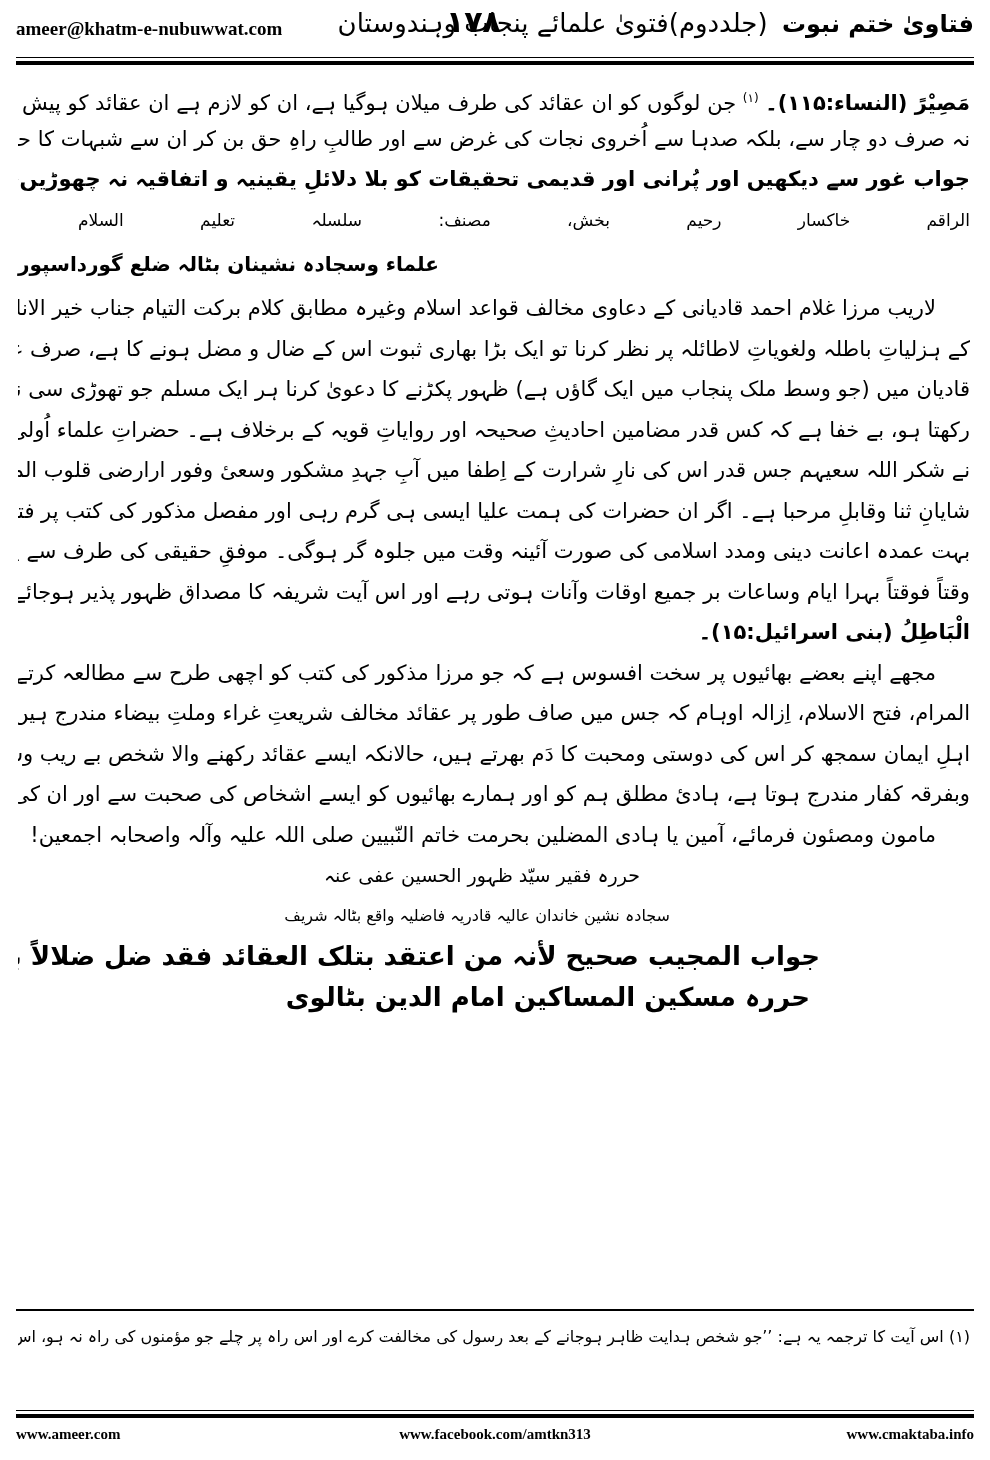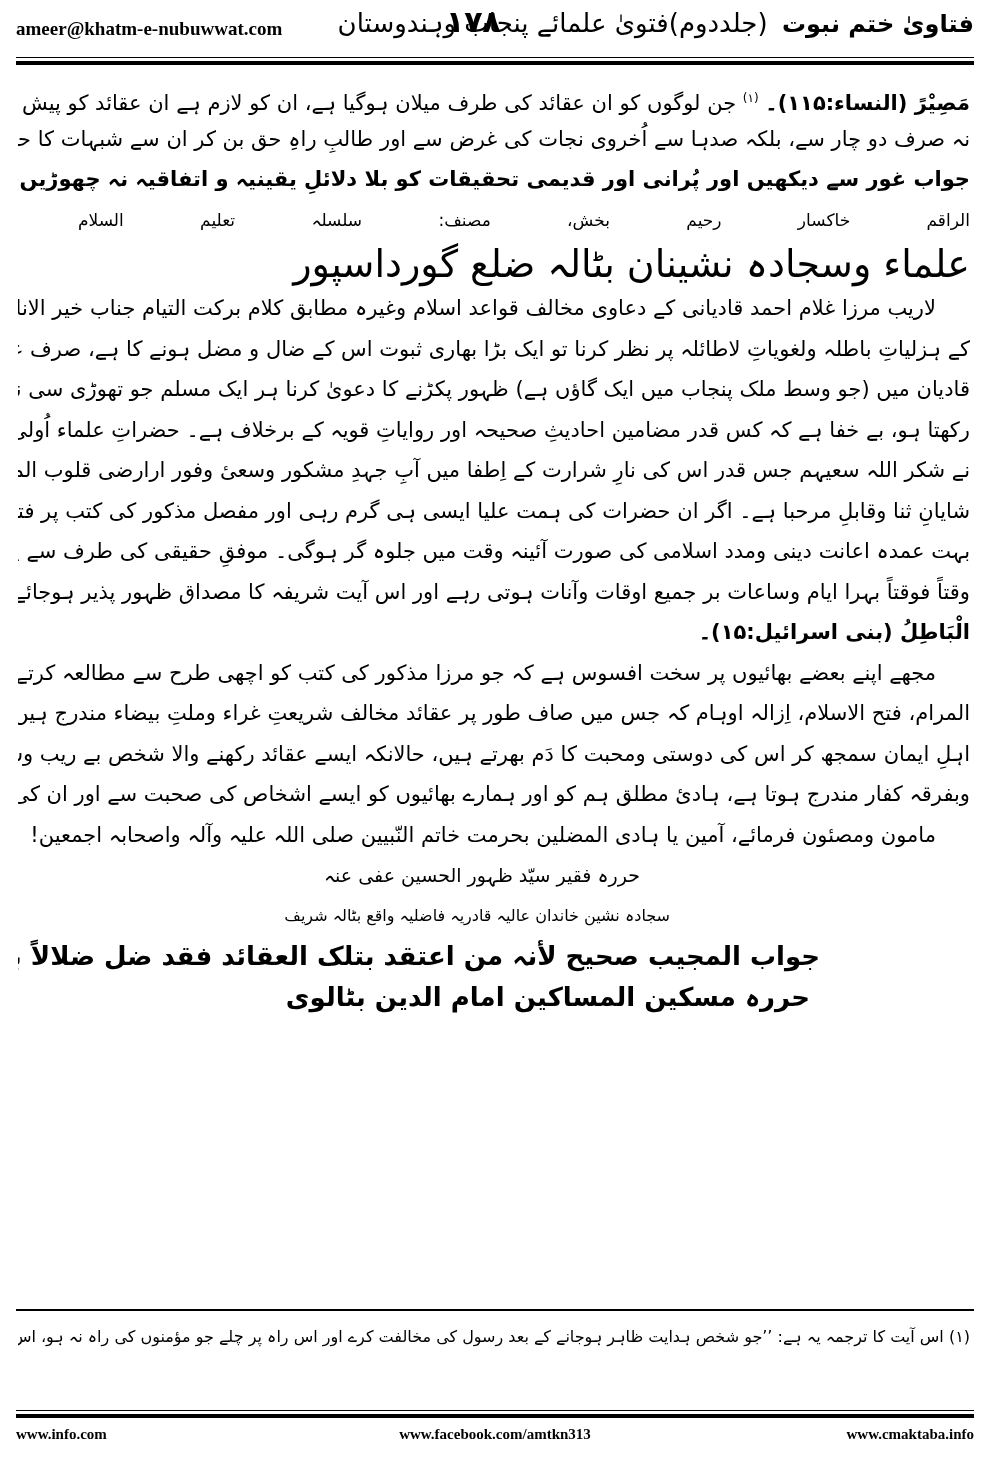--- a/index.html
+++ b/index.html
@@ -17,21 +17,21 @@
 
   
   .body { position: absolute; left: 18px; right: 20px; top: 78px; direction: rtl; font-family: "DejaVu Sans", sans-serif; font-size: 21px; line-height: 40.5px; text-align: justify; }
   .body p { margin: 0; }
   .line { display: block; text-align-last: justify; white-space: nowrap; overflow: hidden; height: 40.5px; }
   .line.last { text-align-last: right; }
   .bold { font-weight: bold; }
   .sup { font-size: 12px; vertical-align: super; }
 
   .sig-small { font-size: 17px; text-align: left; padding-left: 60px; }
-  .sig-center { text-align: right; font-size: 38px; font-weight: normal; height: 48px; line-height: 48px; }
+  .sig-center { text-align: left; font-size: 20px; font-weight: bold; height: 48px; line-height: 48px; }
   .indent { padding-right: 34px; }
 
   .signer { font-size: 19px; }
   .arabic-bold { font-weight: bold; font-size: 26px; }
 
   
   .footnote { position: absolute; left: 18px; right: 20px; top: 1322px; direction: rtl; font-family: "DejaVu Sans", sans-serif; font-size: 16px; line-height: 30px; }
   .footnote .fline { display: block; white-space: nowrap; overflow: hidden; }
   .footnote .fline.full { text-align-last: justify; text-align: justify; }
 
@@ -103,17 +103,17 @@
   <div class="footnote">
     <span class="fline full">
       <span>(۱)</span>
       <span>اس آیت کا ترجمہ یہ ہے: ’’جو شخص ہدایت ظاہر ہوجانے کے بعد رسول کی مخالفت کرے اور اس راہ پر چلے جو مؤمنوں کی راہ نہ ہو، اس کو ہم اُدھر ہی</span>
     </span>
   </div>
 
   <div class="rule-thin" style="top:1410px"></div>
   <div class="rule-thick" style="top:1414px"></div>
   <div class="footer">
-    <span class="f-left">www.info.com</span>
+    <span class="f-left">www.ameer.com</span>
     <span class="f-mid">www.facebook.com/amtkn313</span>
     <span class="f-right">www.cmaktaba.info</span>
   </div>
 </div>
 
 </body></html>

